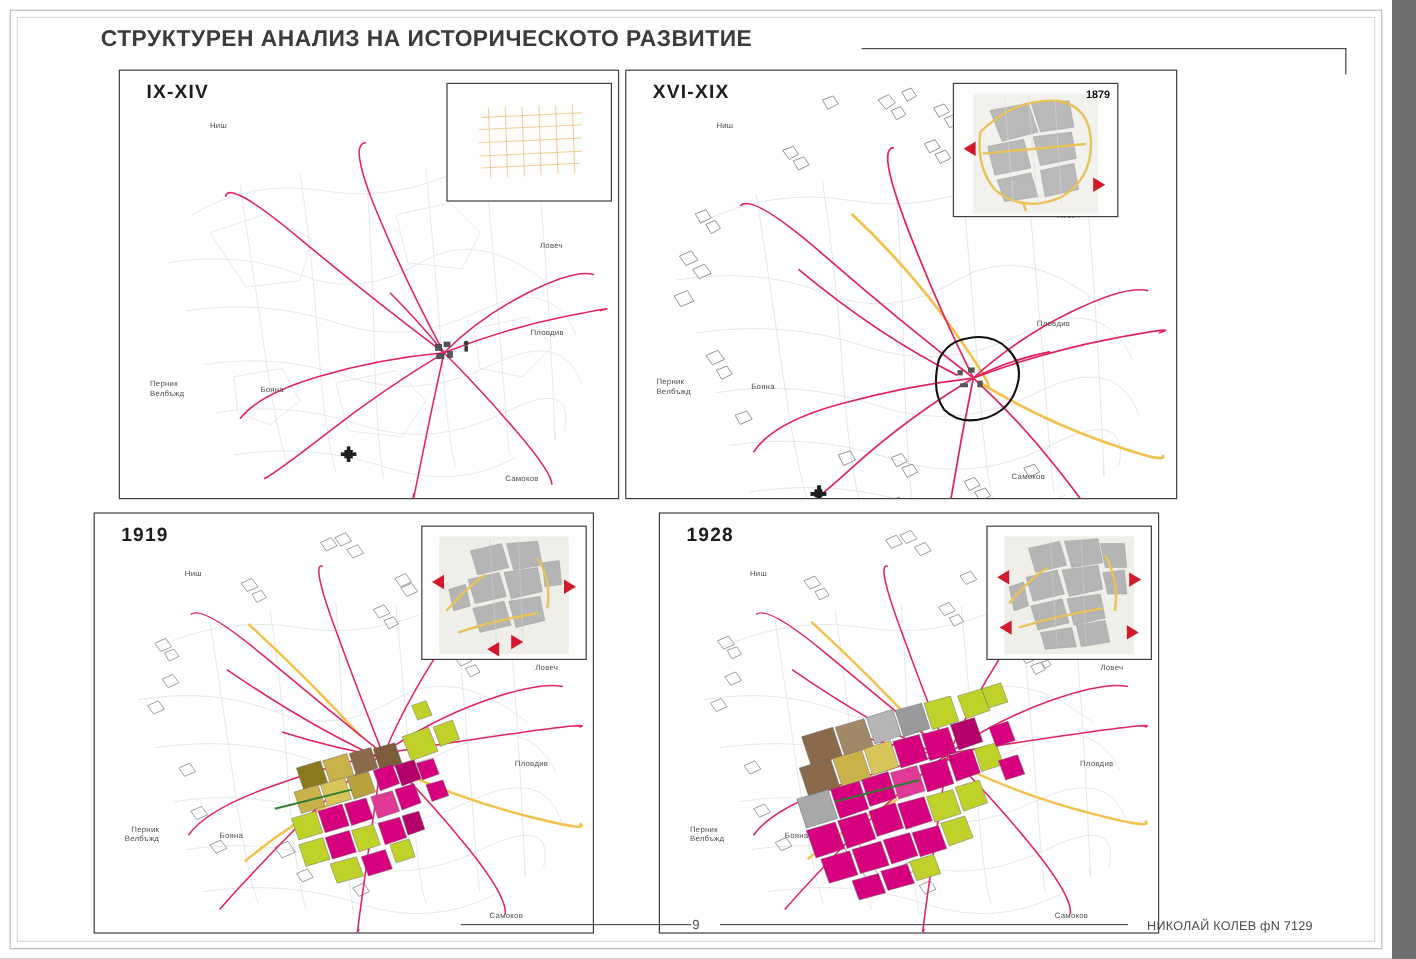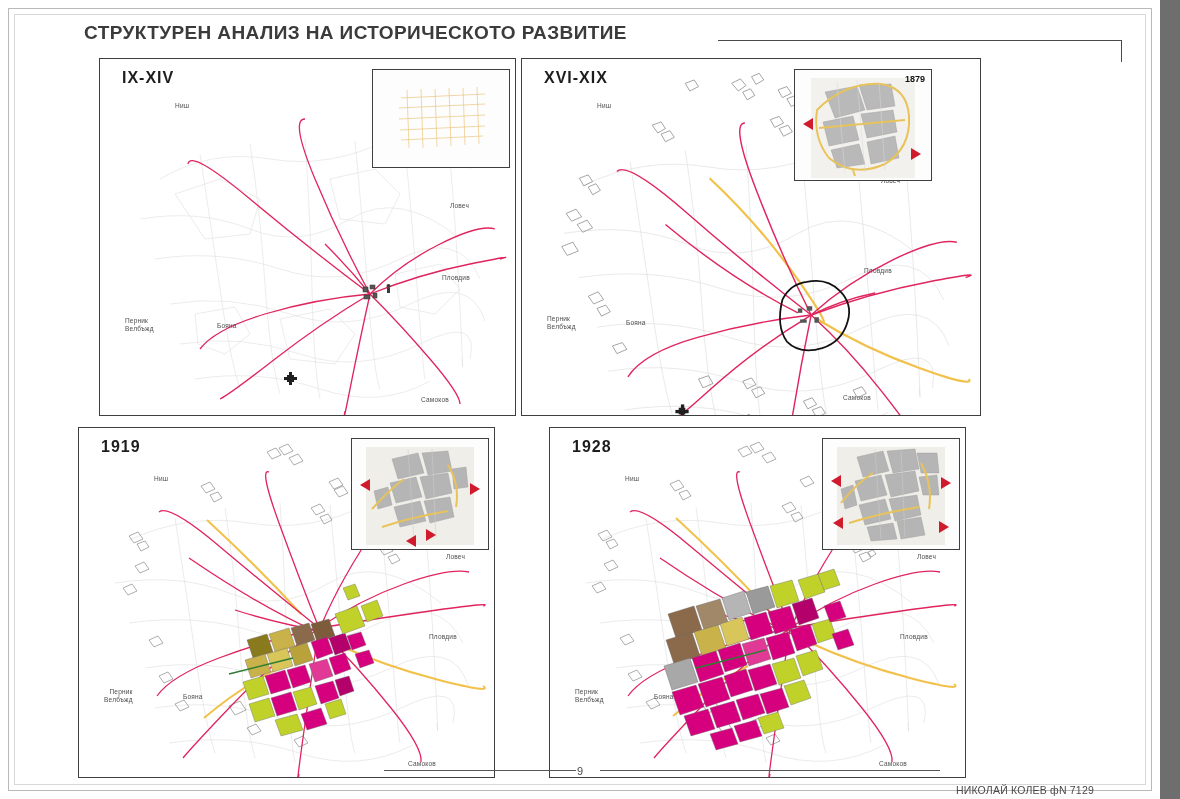--- a/index.html
+++ b/index.html
@@ -127,21 +127,21 @@
     position: absolute;
     left: 600px;
     bottom: 28px;
     width: 340px;
     height: 0;
     border-top: 1.2px solid #565656;
   }
   .footer-author {
     position: absolute;
     right: 66px;
-    bottom: 3px;
+    bottom: 21px;
     font-size: 10.5px;
     color: #4a4a4a;
     letter-spacing: 0.2px;
   }
 </style>
 </head>
 <body>
 
 <div class="page">
 

